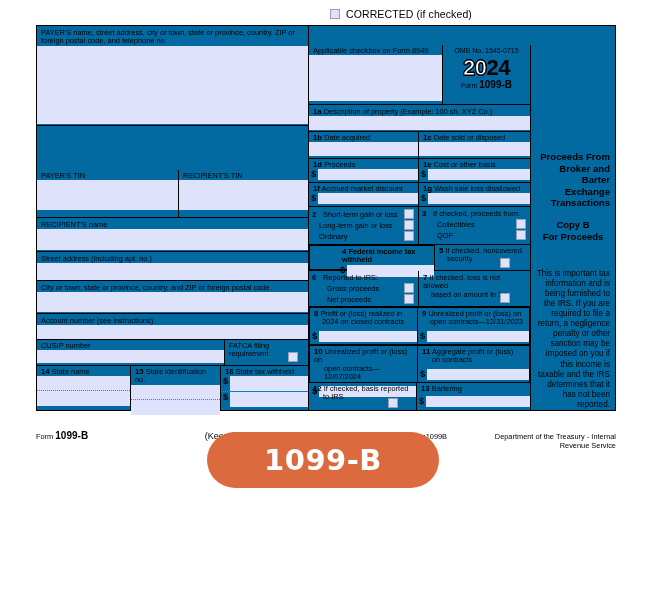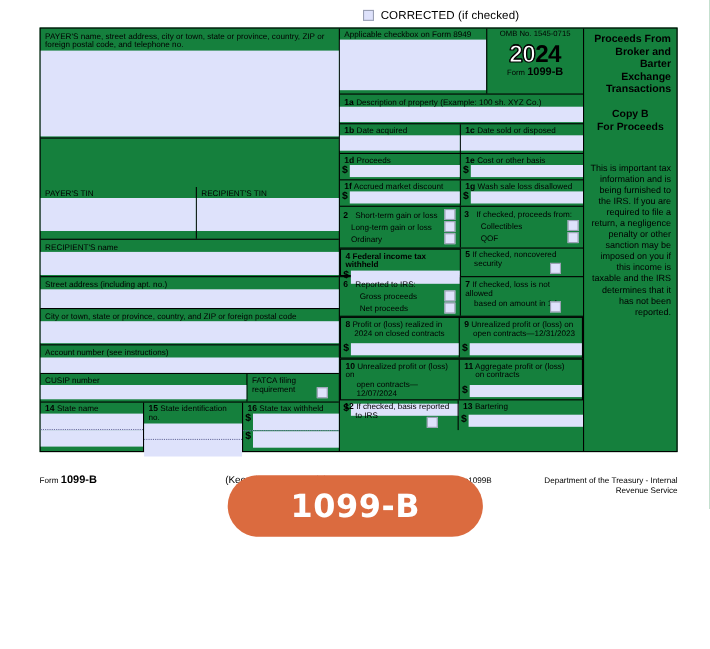--- a/index.html
+++ b/index.html
@@ -48,21 +48,22 @@
     box-sizing: border-box;
     display: inline-block;
     flex: 0 0 auto;
   }
 
   .form-body {
     border: 1.4px solid #000;
     display: flex;
     width: 580px;
     box-sizing: border-box;
-    background: #15803d;
+    background: #0369a1;
+    align-items: flex-end;
   }
 
   .col-left   { width: 272px; box-sizing: border-box; border-right: 1.4px solid #000; }
   .col-mid    { width: 222px; box-sizing: border-box; border-right: 1.4px solid #000; }
   .col-right  { width: 84px;  box-sizing: border-box; }
 
   .cell {
     box-sizing: border-box;
     border-bottom: 1.1px solid #000;
     position: relative;
@@ -398,21 +399,21 @@
             <div class="chk-line indent">
               <span class="txt">QOF</span>
               <span class="cbox"></span>
             </div>
           </div>
         </div>
       </div>
 
       <div class="cell" style="height:26px;padding:0;">
         <div class="split" style="height:100%;">
-          <div class="bold-box" style="width:110px;">
+          <div class="bold-box" style="width:126px;padding-left:28px;">
             <span class="lbl" style="font-weight:bold;"><b class="boxnum">4</b> <span>Federal income tax withheld</span></span>
             <div class="money-row" style="height:12px;">
               <span class="dollar">$</span>
               <div class="fill"></div>
             </div>
           </div>
           <div style="flex:1;position:relative;">
             <span class="lbl"><b class="boxnum">5</b> <span>If checked, noncovered</span></span>
             <span class="lbl" style="padding-top:0;padding-left:12px;">security</span>
             <span class="cbox" style="position:absolute;right:20px;bottom:2px;"></span>

